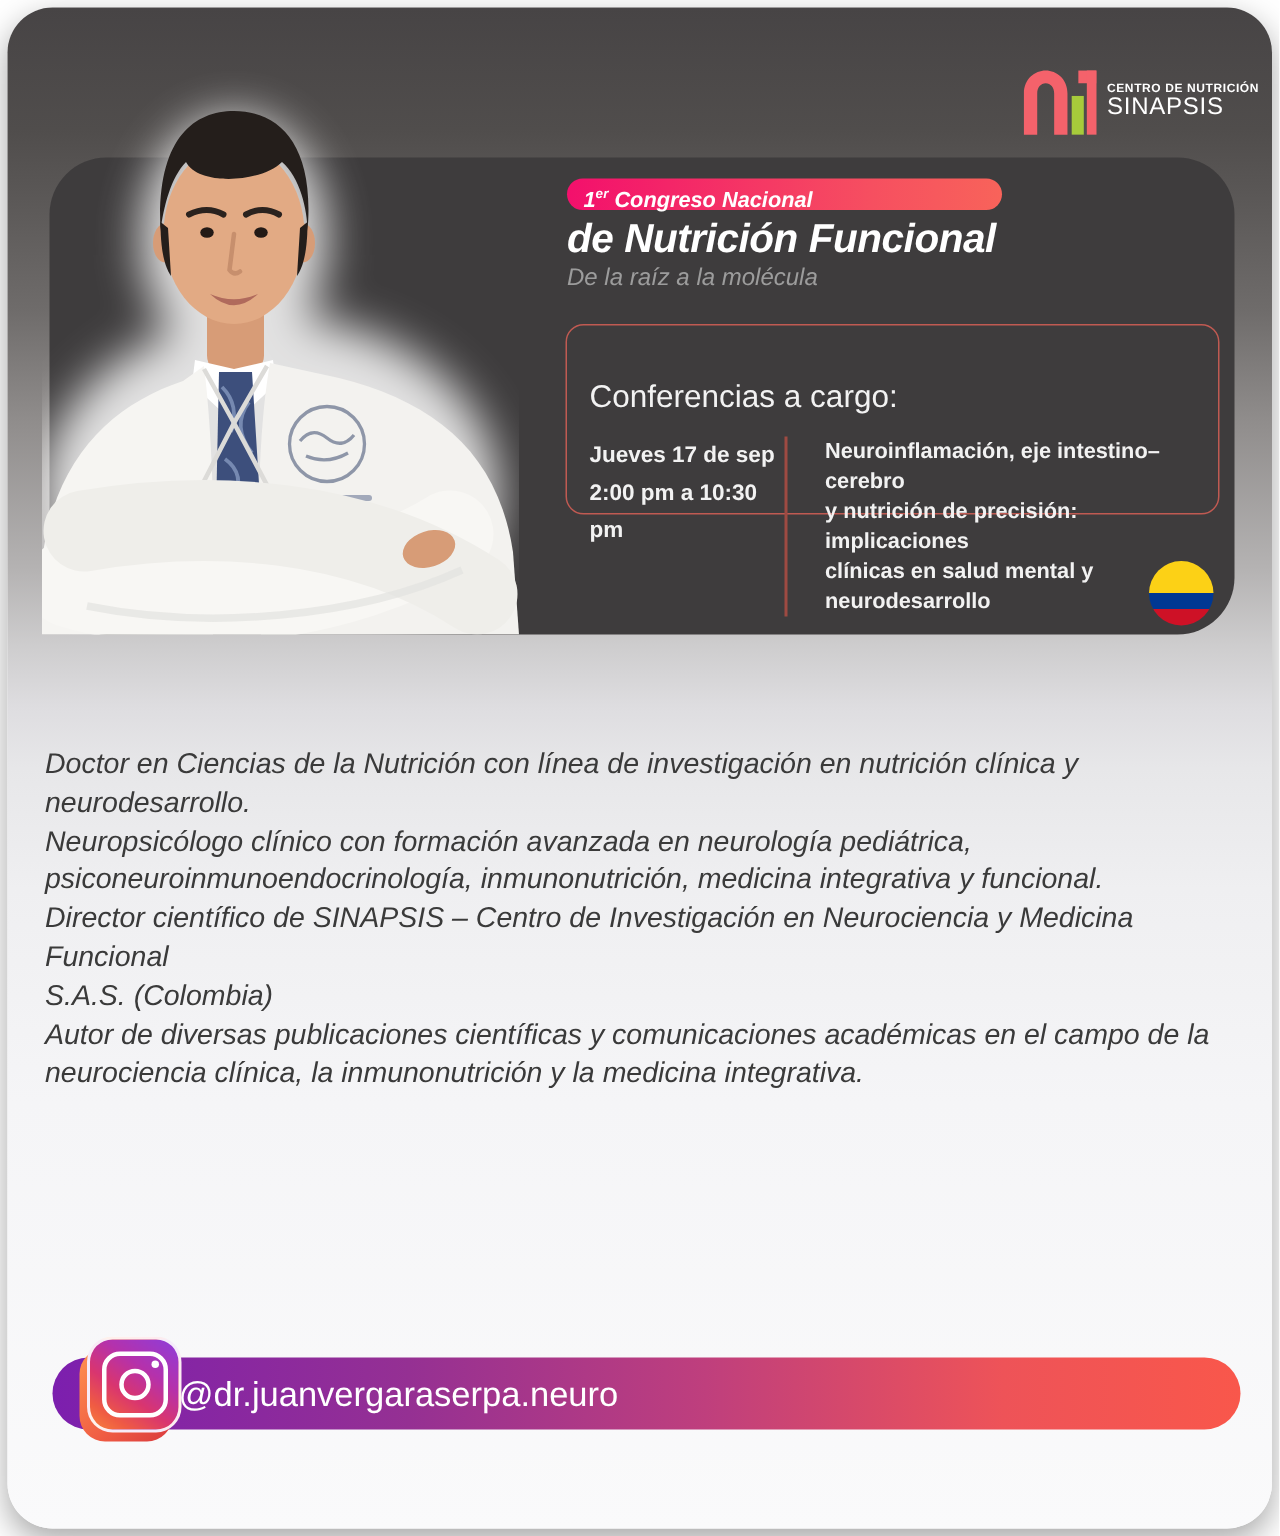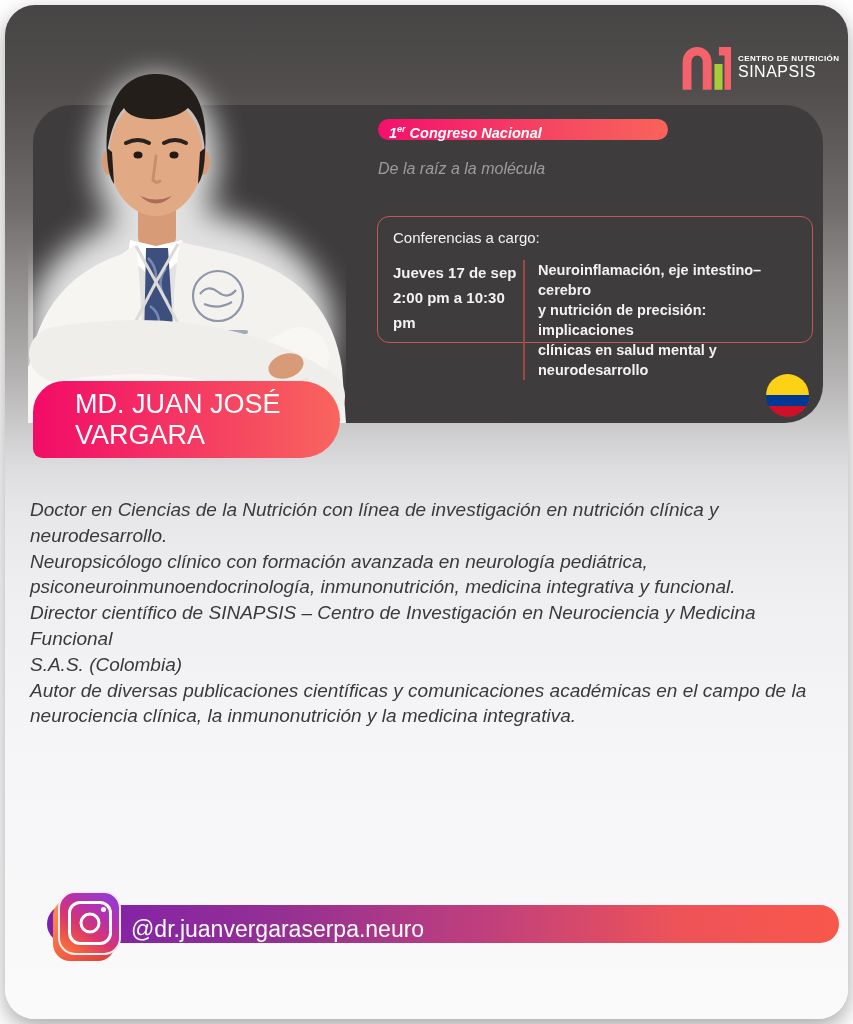--- a/index.html
+++ b/index.html
@@ -29,48 +29,48 @@
   .photo { position:absolute; left:23px; top:39px; width:318px; height:379px; z-index:3; }
 
   
   .header { position:absolute; left:373px; top:114px; z-index:4;font-style:italic; }
   .pill { width:290px; height:21px; border-radius:11px;
     background:linear-gradient(90deg,#f3106c 0%,#f64f60 70%,#f8635a 100%);
     color:#fff; font-size:14.5px; font-weight:700; line-height:21px; padding-left:11px; box-sizing:border-box; }
   .pill sup { font-size:9px; vertical-align:6px; }
   .pill .sp { margin-left:4px; }
   .title { margin-top:4px; color:#fff; font-size:27px; font-weight:700; letter-spacing:-.3px; }
-  .subtitle { margin-top:20px; color:#9c9c9c; font-size:16px; }
+  .subtitle { margin-top:2px; color:#9c9c9c; font-size:16px; }
 
   
   .conf-box { position:absolute; left:372px; top:211px; width:436px; height:127px; box-sizing:border-box;
     border:1.5px solid #c05a52; border-radius:12px; padding:12px 15px; z-index:4; color:#f2f2f2; }
-  .conf-heading { font-size:15px; }
+  .conf-heading { font-size:21px;margin-top:24px; }
   .conf-row { display:flex; margin-top:14px;font-weight:bold; }
   .conf-date { width:130px; font-size:15px; line-height:25px; flex:none; }
   .conf-divider { width:0; border-left:2px solid #9e4a42; margin-right:13px; }
-  .conf-talk { font-size:14.5px; line-height:20px; }
+  .conf-talk { font-size:14.5px; line-height:20px;margin-left:12px; }
   .prelines { white-space:pre-line; }
 
   
   .flag { position:absolute; left:761px; top:369px; width:43px; height:43px; border-radius:50%; z-index:4;
     background:linear-gradient(180deg,#FCD116 0%,#FCD116 50%,#003893 50%,#003893 75%,#CE1126 75%,#CE1126 100%); }
 
   
   .name-badge { position:absolute; left:28px; top:376px; width:307px; height:77px; z-index:5;
     background:linear-gradient(90deg,#f20b68 0%,#f64f60 75%,#f9655e 100%);
     border-radius:34px 42px 42px 10px; box-sizing:border-box; padding:8px 0 0 42px;
     color:#fff; font-size:27px; line-height:31px; }
 
   
   .bio { position:absolute; left:25px; top:492px; width:808px; z-index:2;
     color:#3a3a3a; font-size:19px; line-height:25.8px;font-style:italic; }
 
   
-  .ig-bar { position:absolute; left:42px; top:900px; width:792px; height:38px; border-radius:24px; z-index:2;
+  .ig-bar { position:absolute; left:30px; top:900px; width:792px; height:48px; border-radius:24px; z-index:2;
     background:linear-gradient(90deg,#7c1fae 0%,#953093 30%,#bf3f7d 55%,#ee5358 80%,#f9574b 100%); }
   .handle { color:#fff; font-size:23px; line-height:48px; padding-left:84px; }
 
   .ig-icon { position:absolute; left:47px; top:884px; width:72px; height:78px; z-index:3; }
   .ig-depth { position:absolute; left:1px; top:10px; width:62px; height:62px; border-radius:17px;
     background:linear-gradient(135deg,#ff9350 0%,#ef5b43 60%,#d93a3e 100%); }
   .ig-face { position:absolute; left:6px; top:2px; width:63px; height:64px; border-radius:17px; box-sizing:border-box;
     background:linear-gradient(215deg,#8d3ddb 0%,#b531ab 35%,#d9356f 60%,#ef5b43 82%,#f8833c 100%);
     border:2px solid rgba(255,255,255,.9); }
   .ig-cam { position:absolute; left:50%; top:50%; transform:translate(-50%,-50%); width:38px; height:38px;
@@ -154,44 +154,41 @@
       <path d="M18,345 C90,368 200,356 272,312" stroke="#f8f7f4" stroke-width="58" fill="none" stroke-linecap="round"></path>
       <path d="M290,352 C210,300 110,296 28,310" stroke="#efeeea" stroke-width="54" fill="none" stroke-linecap="round"></path>
       <ellipse cx="258" cy="322" rx="18" ry="12" fill="#d79c77" transform="rotate(-18 258 322)"></ellipse>
       <path d="M30,360 C110,376 210,368 280,336" stroke="#e3e2df" stroke-width="5" fill="none" opacity=".7"></path>
     </svg>
 
     <div class="header">
       <div class="pill">
         <span>1</span><sup>er</sup><span class="sp">Congreso Nacional</span>
       </div>
+      <div class="title">de Nutrición Funcional</div>
       <div class="subtitle">De la raíz a la molécula</div>
     </div>
 
     <div class="conf-box">
       <div class="conf-heading">Conferencias a cargo:</div>
       <div class="conf-row">
         <div class="conf-date">
           <div>Jueves 17 de sep</div>
           <div>2:00 pm a 10:30 pm</div>
         </div>
         <div class="conf-divider"></div>
         <div class="conf-talk prelines">Neuroinflamación, eje intestino–cerebro
 y nutrición de precisión: implicaciones
 clínicas en salud mental y
 neurodesarrollo</div>
       </div>
     </div>
 
     <div class="flag"></div>
 
-    <div class="name-badge">
-      <div>MD. JUAN JOSÉ</div>
-      <div>VARGARA</div>
-    </div>
 
     <div class="bio prelines">Doctor en Ciencias de la Nutrición con línea de investigación en nutrición clínica y neurodesarrollo.
 Neuropsicólogo clínico con formación avanzada en neurología pediátrica,
 psiconeuroinmunoendocrinología, inmunonutrición, medicina integrativa y funcional.
 Director científico de SINAPSIS – Centro de Investigación en Neurociencia y Medicina Funcional
 S.A.S. (Colombia)
 Autor de diversas publicaciones científicas y comunicaciones académicas en el campo de la
 neurociencia clínica, la inmunonutrición y la medicina integrativa.</div>
 
     <div class="ig-bar">

